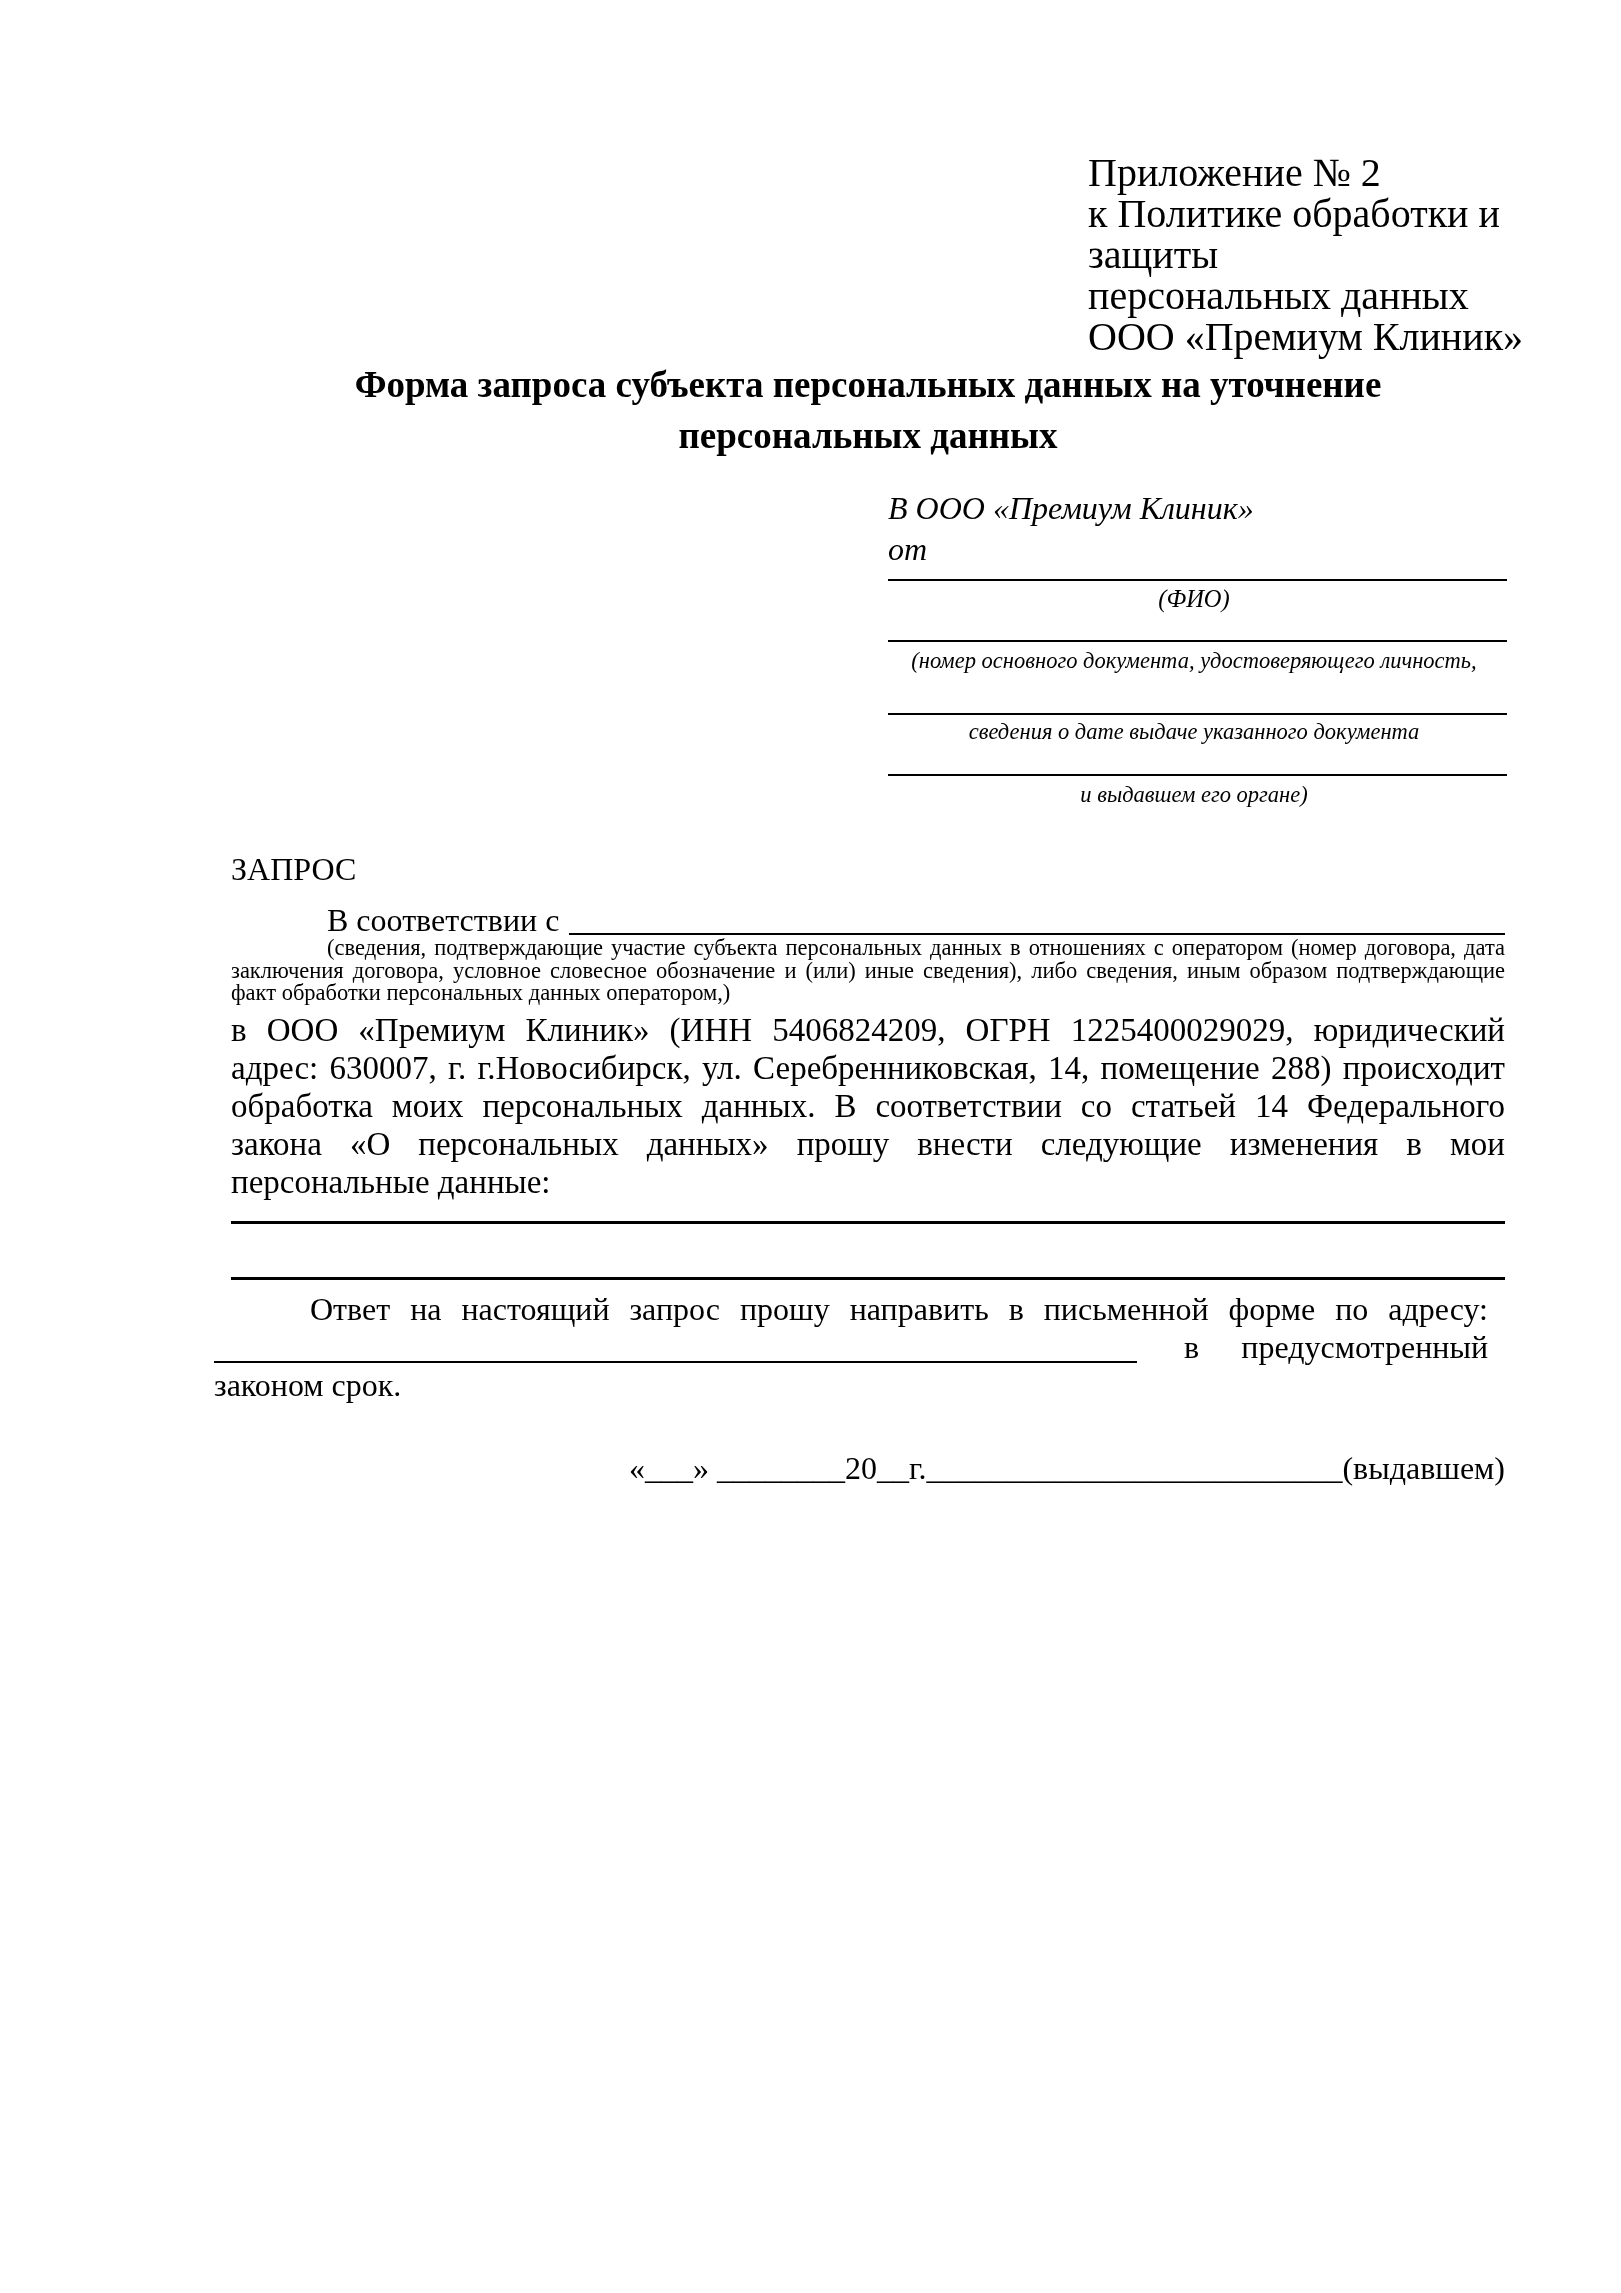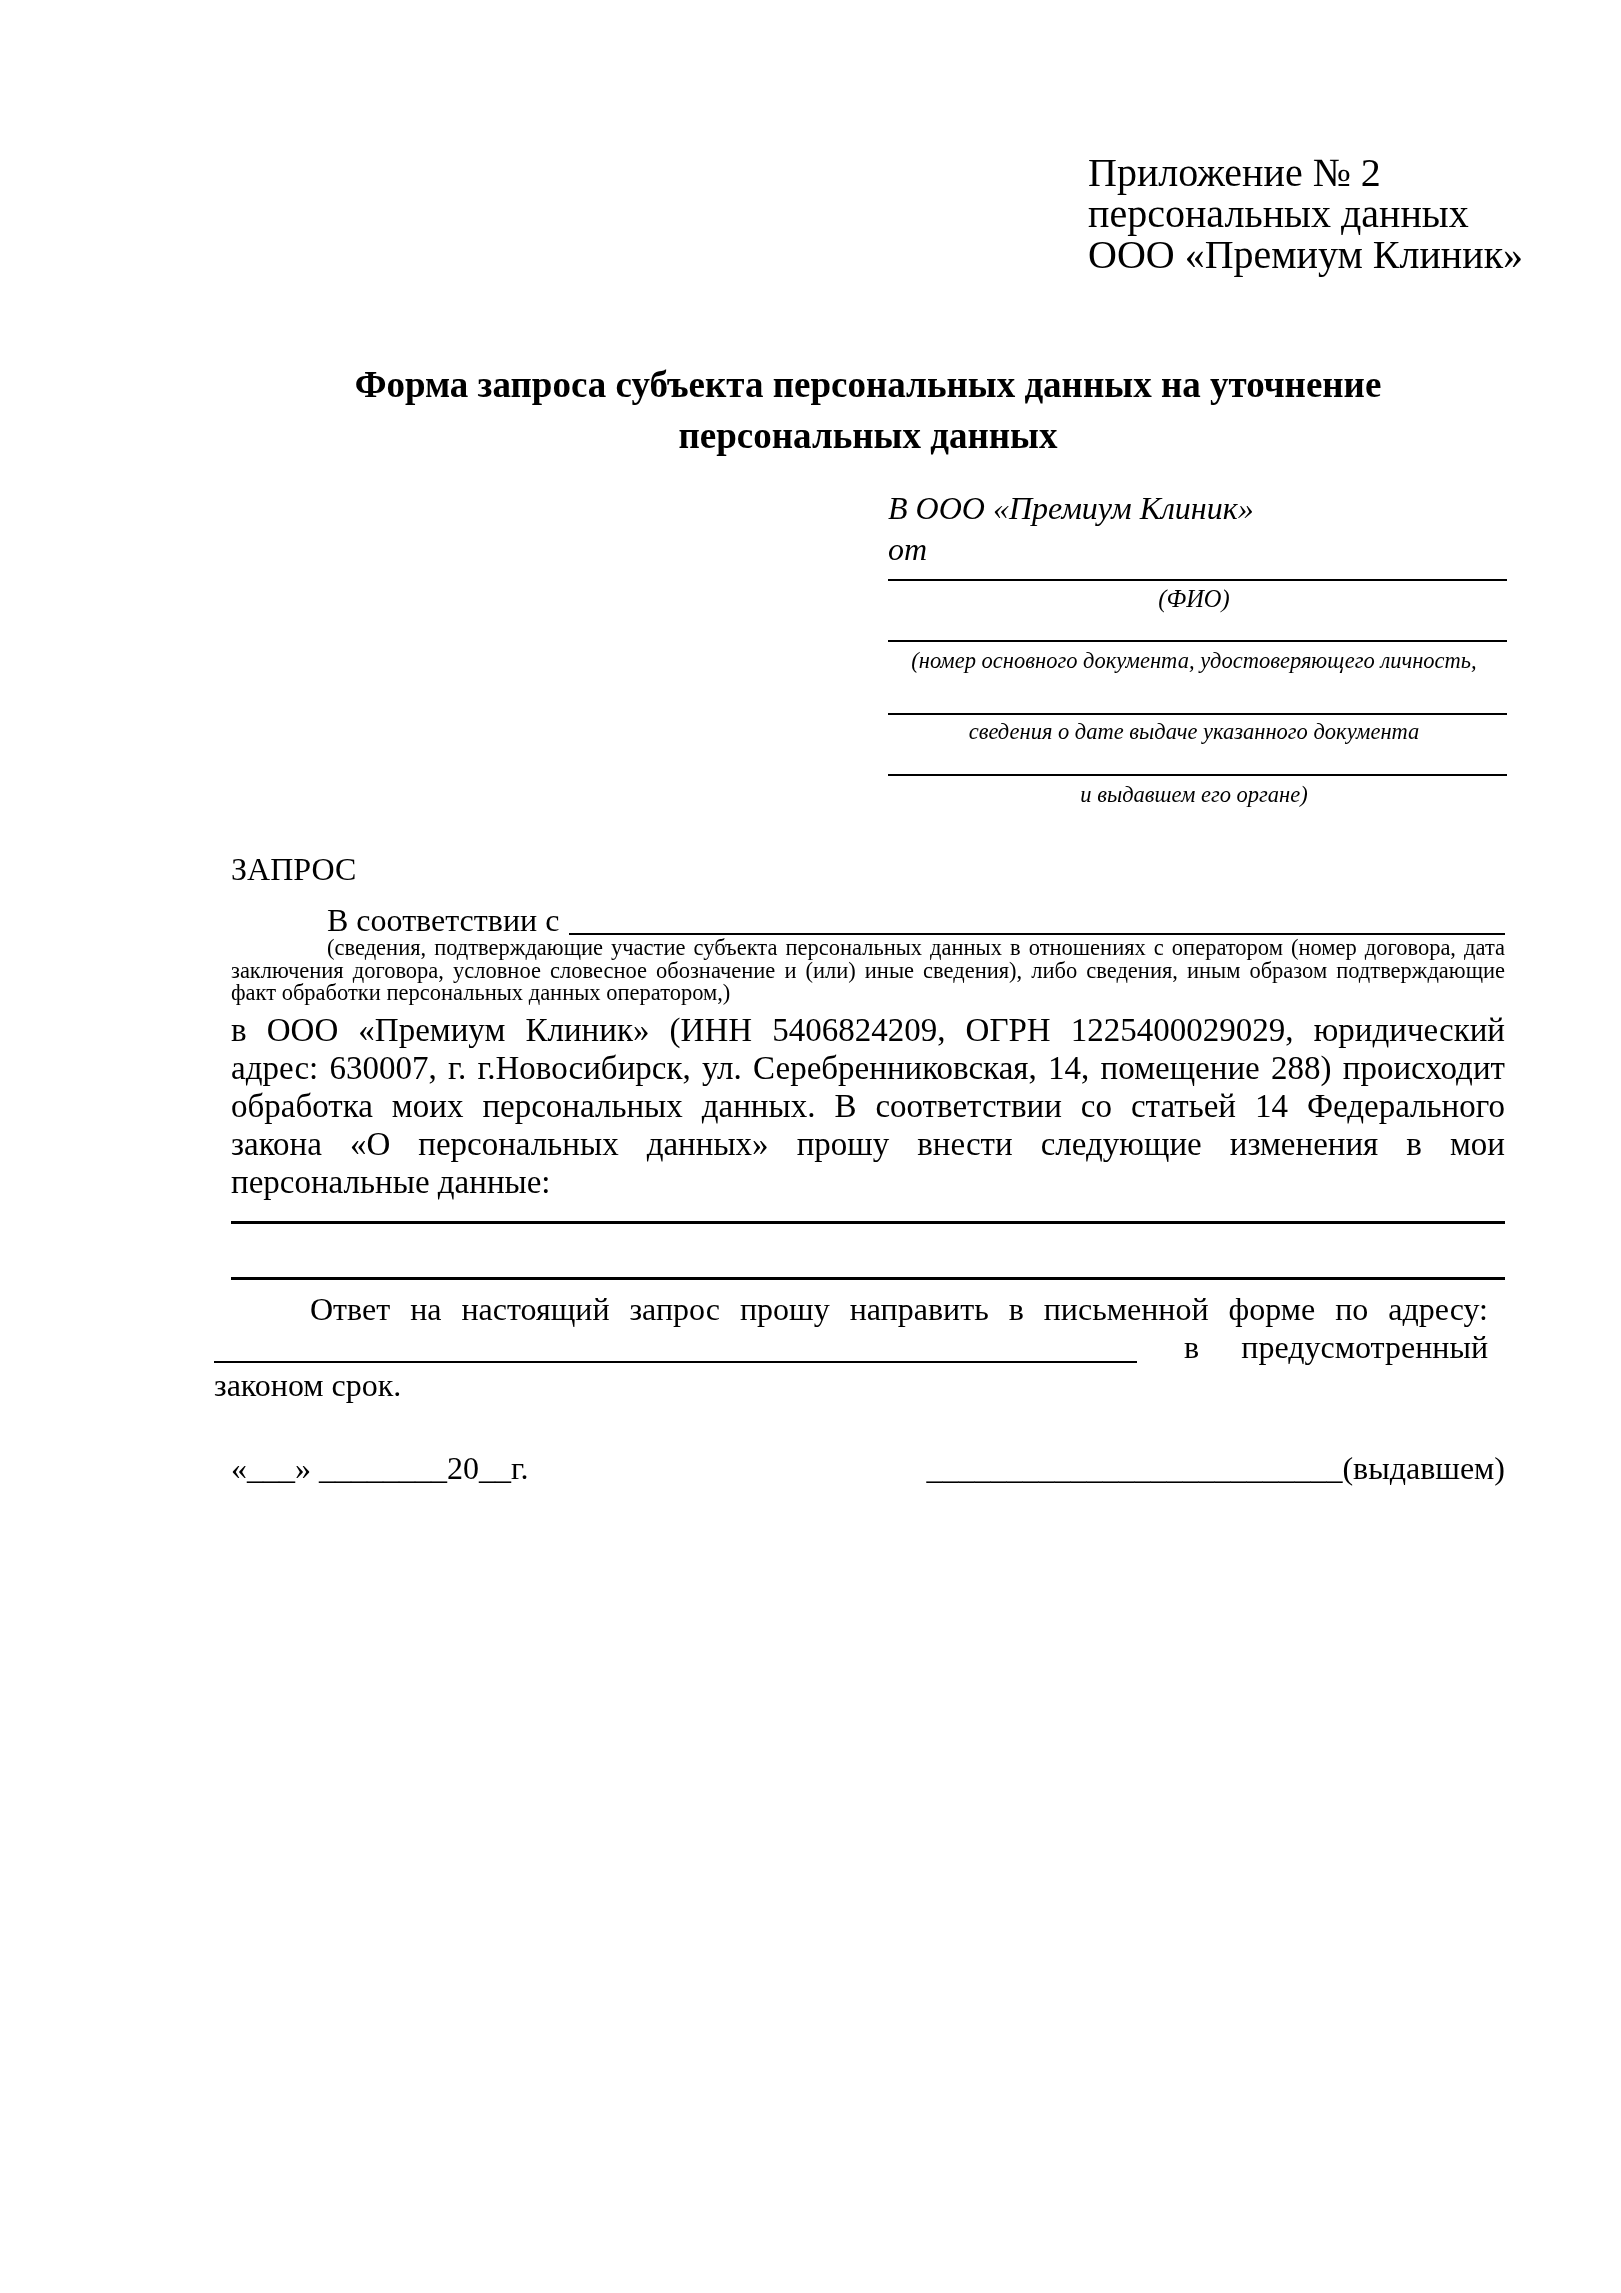--- a/index.html
+++ b/index.html
@@ -24,29 +24,30 @@
   .note{left:231px;top:937px;width:1274px;font-size:22.5px;line-height:22.5px;text-align:justify;text-indent:96px;}
   .body-par{left:231px;top:1011px;width:1274px;font-size:33px;line-height:38px;text-align:justify;}
   .rule{position:absolute;left:231px;width:1274px;height:2.9px;background:#000;}
   .rule1{top:1221px;}
   .rule2{top:1277px;}
   .answer{left:214px;top:1290px;width:1274px;font-size:32px;line-height:38px;}
   .answer .jline{text-align:justify;text-align-last:justify;padding-left:96px;}
   .answer .mixline{display:flex;}
   .answer .blank{width:923px;border-bottom:2.9px solid #000;margin-bottom:2.9px;}
   .answer .tail{flex:1;padding-left:47px;text-align:justify;text-align-last:justify;}
-  .datesign{left:231px;top:1448px;width:1274px;display:flex;justify-content:space-between;font-size:32px;line-height:41px;}
+  .datesign{left:231px;top:1448px;width:1274px;display:flex;justify-content:flex-end;font-size:32px;line-height:41px;}
 </style>
 </head>
 <body>
 
 <div class="page">
 
   <div class="abs annex">
     <div>Приложение № 2</div>
+    <div>к Политике обработки и защиты</div>
     <div>персональных данных</div>
     <div>ООО «Премиум Клиник»</div>
   </div>
 
   <div class="abs doc-title">Форма запроса субъекта персональных данных на уточнение персональных данных</div>
 
   <div class="abs recipient" style="height:333px;">
     <div class="abs" style="top:0;left:0;">В ООО «Премиум Клиник»</div>
     <div class="abs" style="top:41px;left:0;">от</div>
 

